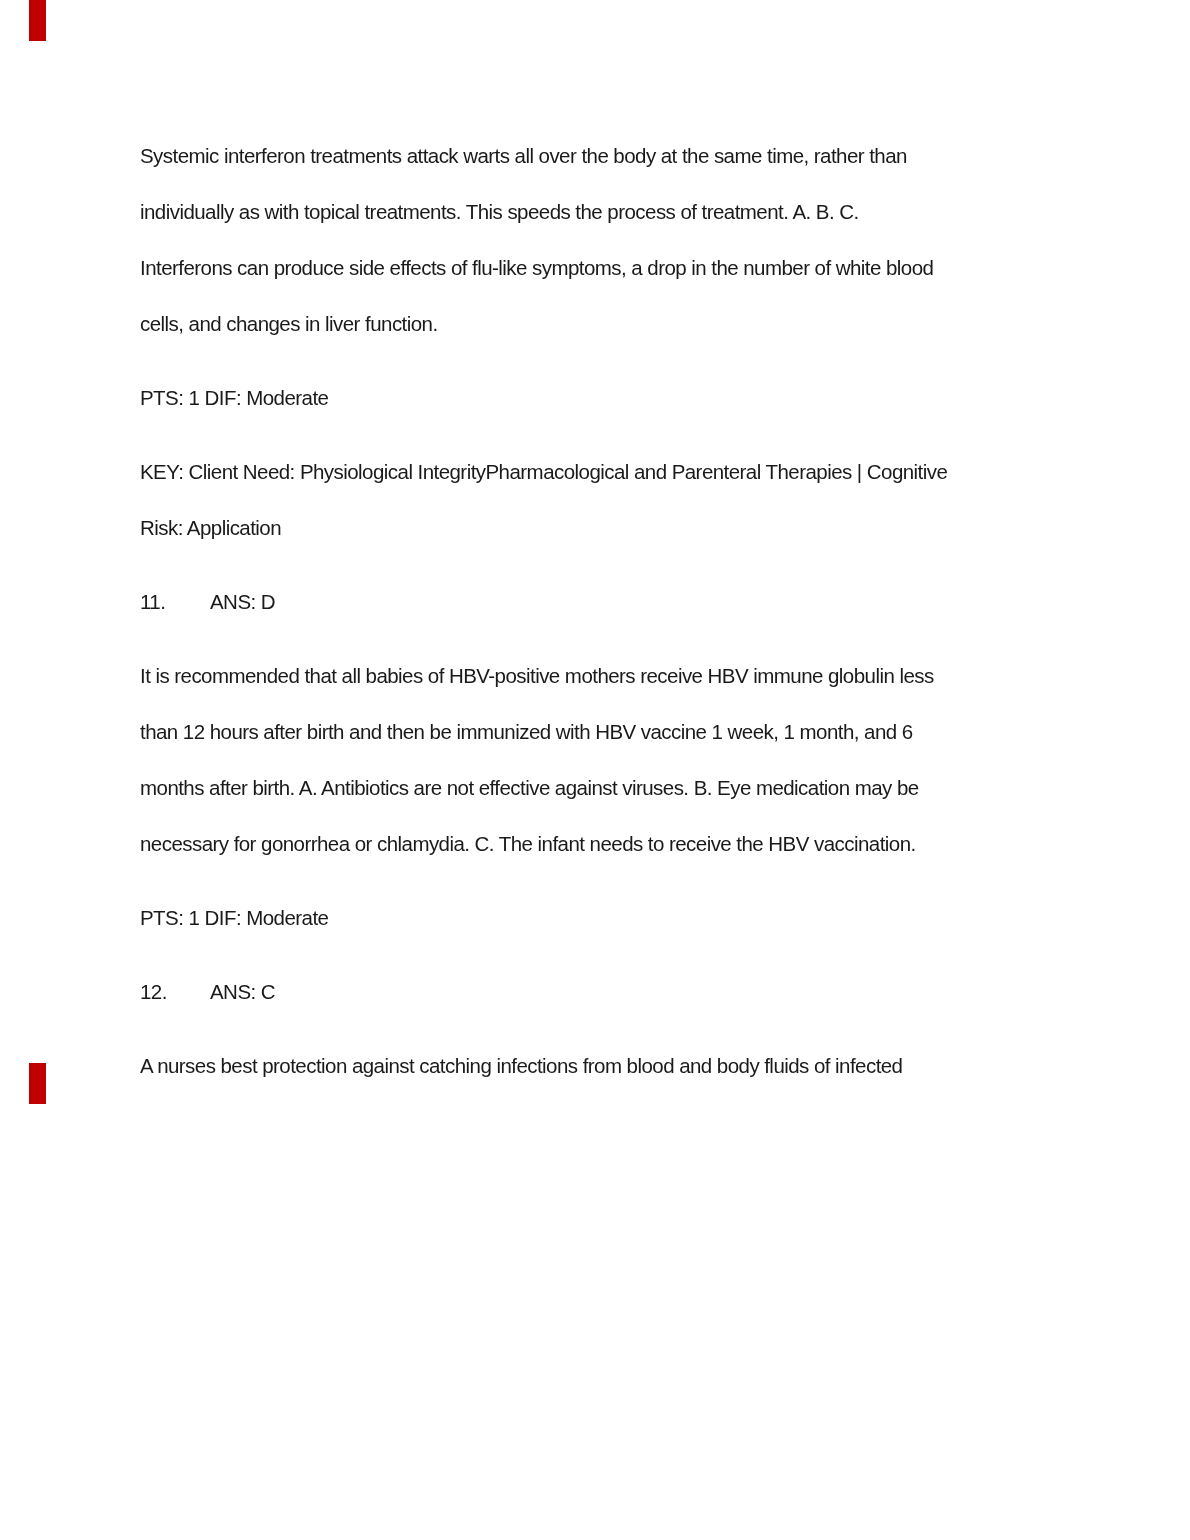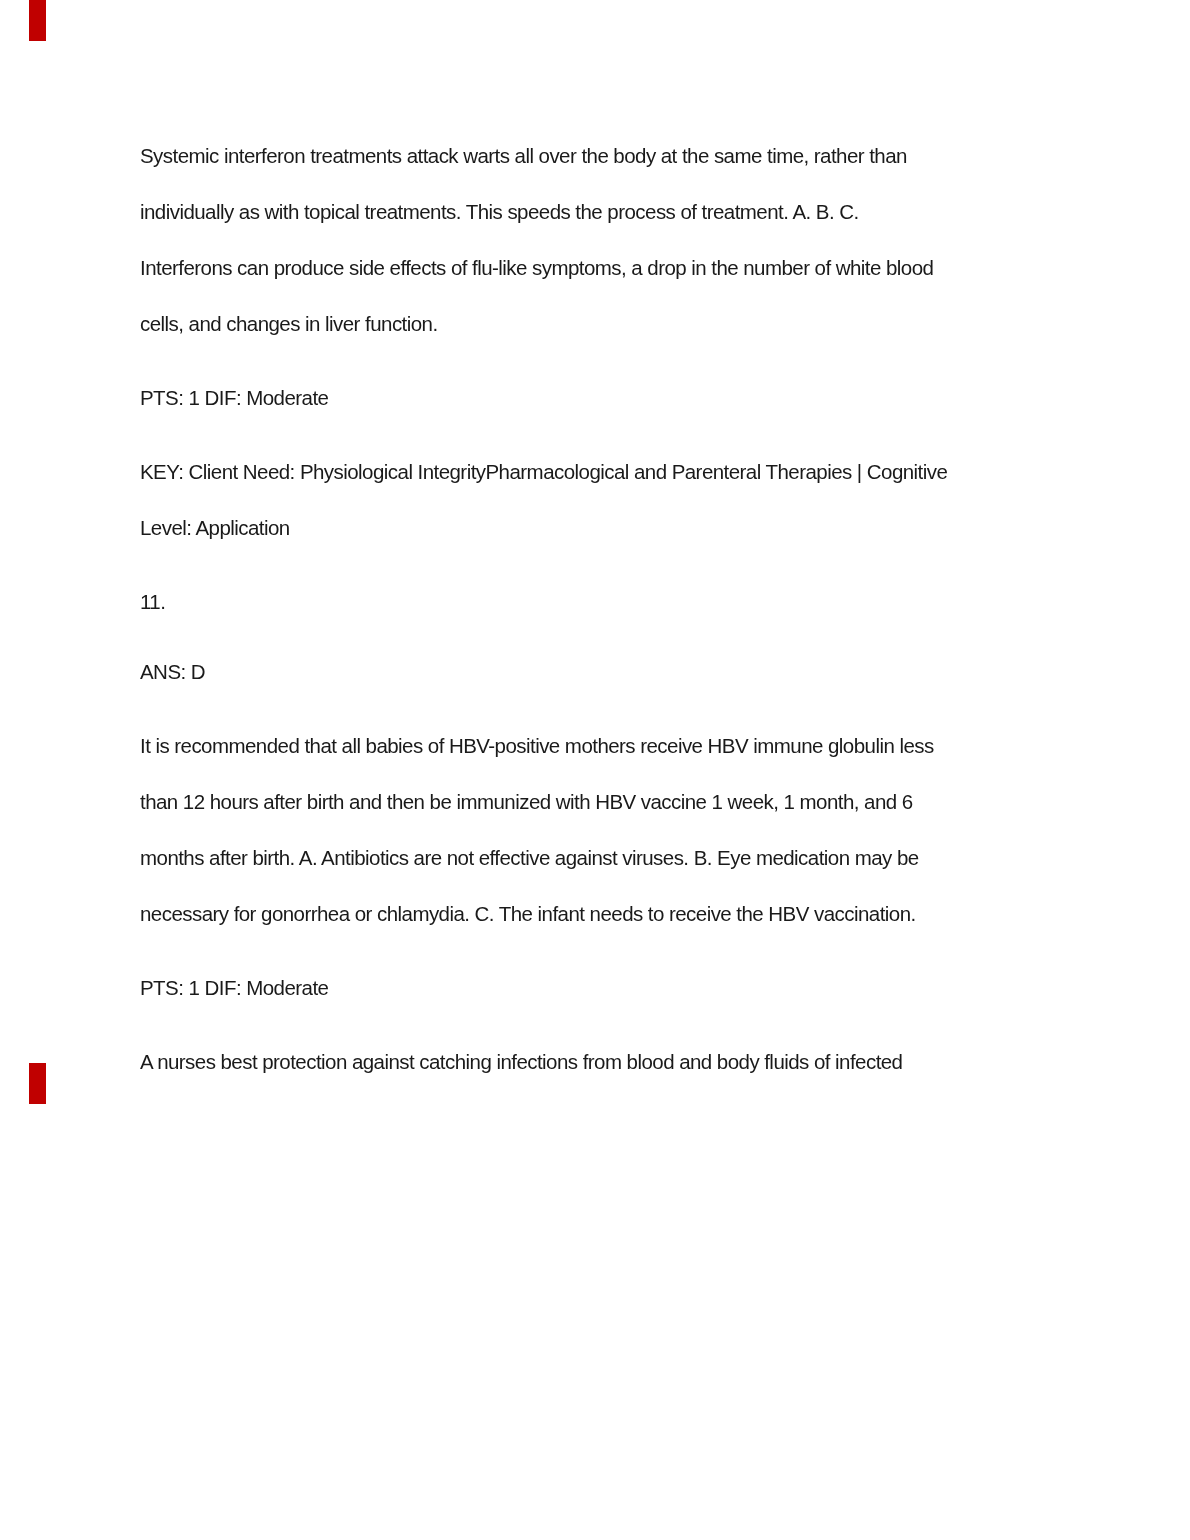--- a/index.html
+++ b/index.html
@@ -21,21 +21,20 @@
     letter-spacing: -0.55px;
     line-height: 56px;
   }
   .block {
     margin: 0 0 18px 0;
     white-space: pre-line;
   }
   .answer-row {
     display: flex;
     margin: 0 0 18px 0;
-    flex-direction: column;
   }
   .answer-row .qnum {
     width: 70px;
     flex: 0 0 70px;
   }
   .edge-marker {
     position: absolute;
     left: 29px;
     width: 17px;
     height: 41px;
@@ -51,35 +50,39 @@
   <div class="edge-marker top" style="background: rgb(192, 0, 0);"></div>
 
   <p class="block">Systemic interferon treatments attack warts all over the body at the same time, rather than
 individually as with topical treatments. This speeds the process of treatment. A. B. C.
 Interferons can produce side effects of flu-like symptoms, a drop in the number of white blood
 cells, and changes in liver function.</p>
 
   <p class="block">PTS: 1 DIF: Moderate</p>
 
   <p class="block">KEY: Client Need: Physiological IntegrityPharmacological and Parenteral Therapies | Cognitive
-Level: Application</p>
+Risk: Application</p>
 
   <div class="answer-row">
     <span class="qnum">11.</span>
     <span class="ans">ANS: D</span>
   </div>
 
   <p class="block">It is recommended that all babies of HBV-positive mothers receive HBV immune globulin less
 than 12 hours after birth and then be immunized with HBV vaccine 1 week, 1 month, and 6
 months after birth. A. Antibiotics are not effective against viruses. B. Eye medication may be
 necessary for gonorrhea or chlamydia. C. The infant needs to receive the HBV vaccination.</p>
 
   <p class="block">PTS: 1 DIF: Moderate</p>
 
 
+  <div class="answer-row">
+    <span class="qnum">12.</span>
+    <span class="ans">ANS: C</span>
+  </div>
 
   <p class="block">A nurses best protection against catching infections from blood and body fluids of infected
 patients is the strict practice of standard precautions and maintaining his or her own healthy,
 intact skin. A. Wearing gloves at all times is not appropriate. B. Washing hands is essential but is
 not sufficient. D. Touching patients cannot and should not be avoided.</p>
 
   <div class="edge-marker bottom" style="background: rgb(192, 0, 0);"></div>
 
 </div>
 

